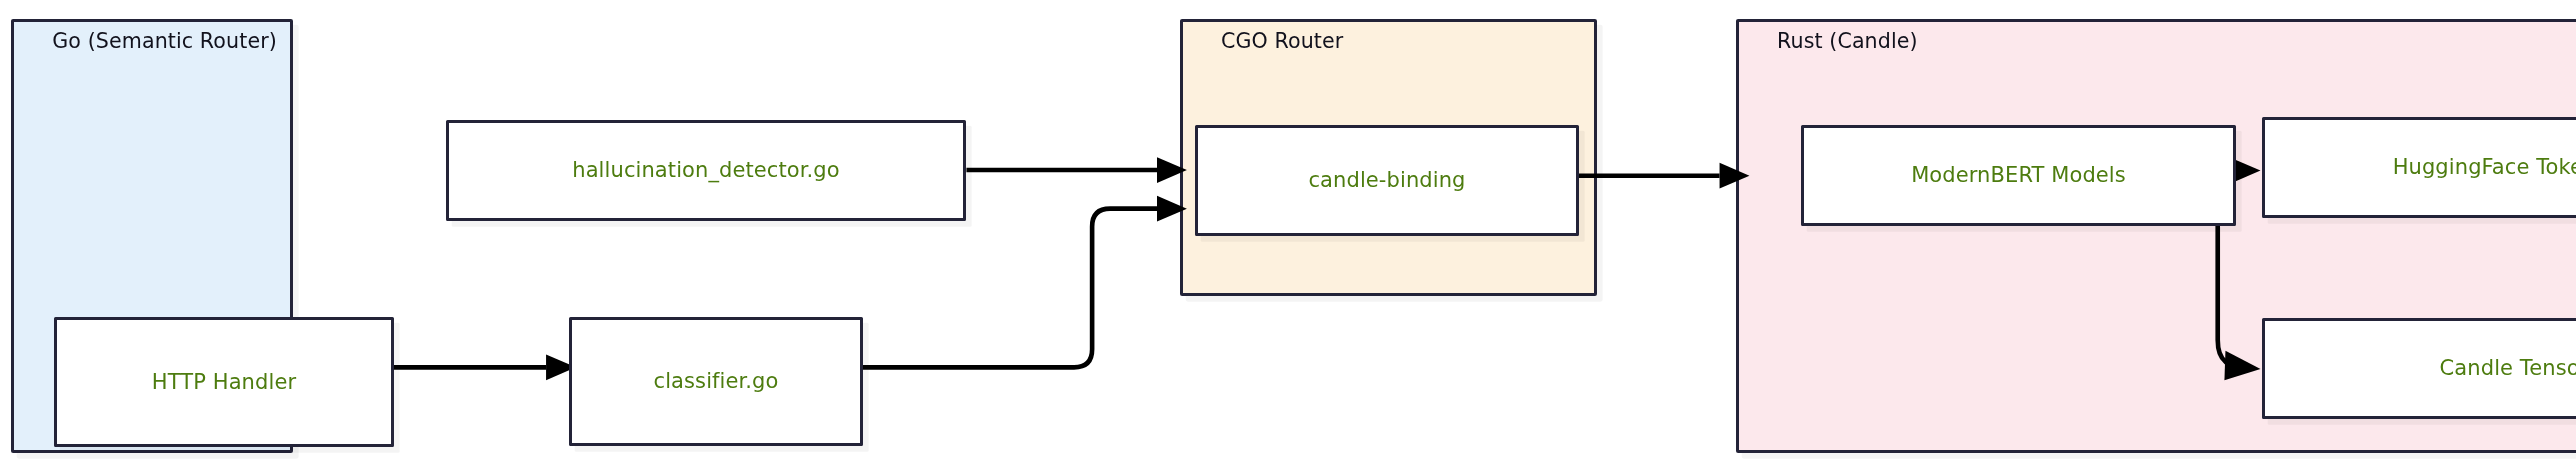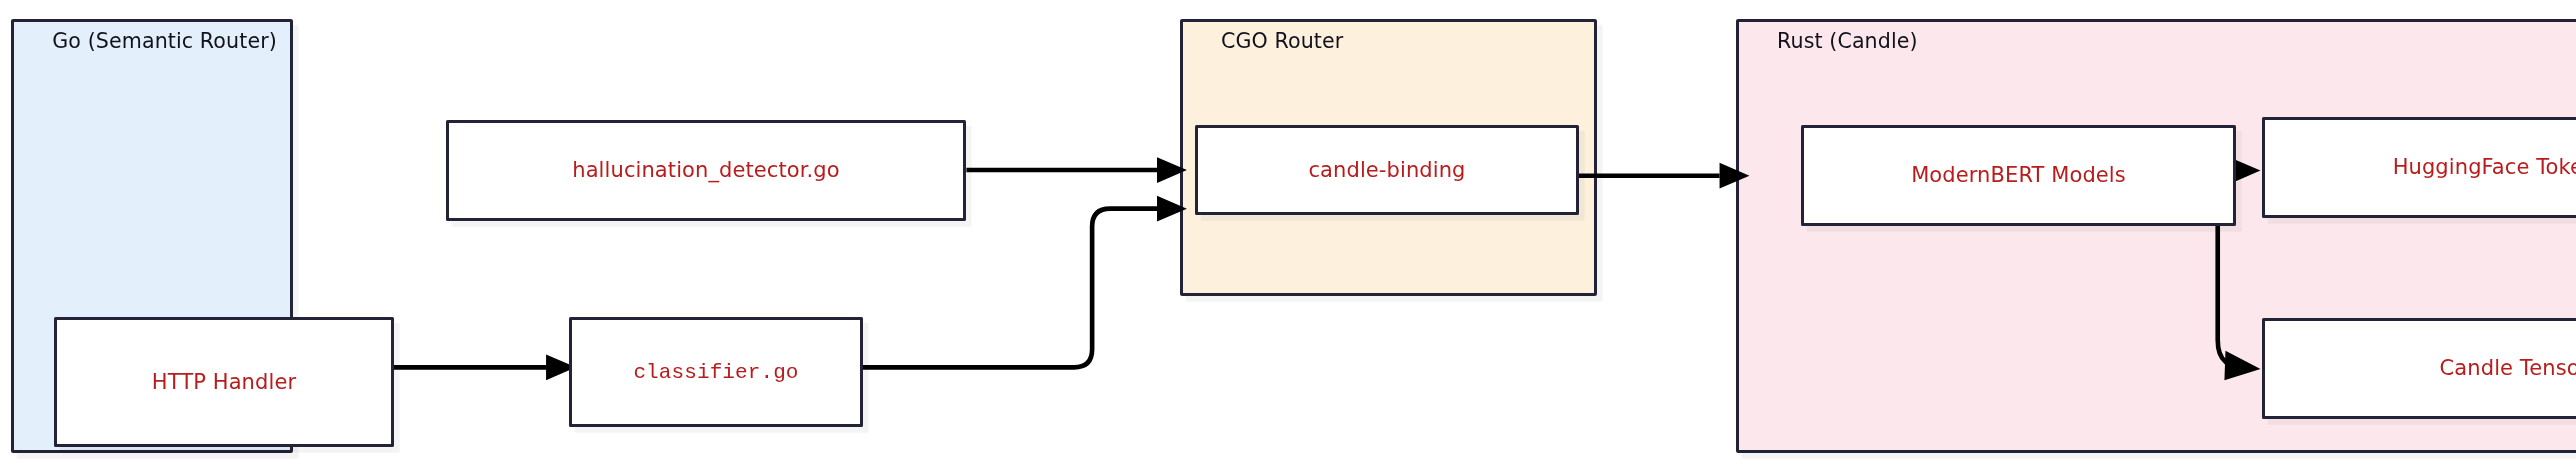--- a/index.html
+++ b/index.html
@@ -67,30 +67,30 @@
     border: 3.6px solid #232338;
     border-radius: 1.5px;
     display: flex;
     align-items: center;
     justify-content: center;
     box-shadow: 5.7px 5.7px 0 0 rgba(0,0,0,0.045);
   }
   .node-label {
     font-size: 21px;
     line-height: 1;
-    color: #b91c1c;
+    color: #4d7c0f;
     white-space: nowrap;
     letter-spacing: 0.1px;
     padding: 0 5.2px;
   }
 
   #node-hallucination { left: 446px;  top: 120px; width: 520px; height: 101px; }
   #node-http          { left: 54px;  top: 317px; width: 340px;  height: 130px; }
-  #node-classifier    { left: 569px; top: 317px; width: 294px;  height: 110px; font-family: Liberation Mono, monospace; }
-  #node-candle-binding{ left: 1195px; top: 125px; width: 384px;  height: 90px; text-align: center; }
+  #node-classifier    { left: 569px; top: 317px; width: 294px;  height: 129px; }
+  #node-candle-binding{ left: 1195px; top: 125px; width: 384px;  height: 111px; text-align: center; }
   #node-modernbert    { left: 1801px; top: 125px; width: 435px;  height: 101px; }
   #node-hf-tokenizers { left: 2262px; top: 117px; width: 515px; height: 101px; }
   #node-candle-tensors{ left: 2262px; top: 318px; width: 515px; height: 101px; }
 
   
   #edges {
     position: absolute;
     left: 0;
     top: 0;
     width: 2822px;

